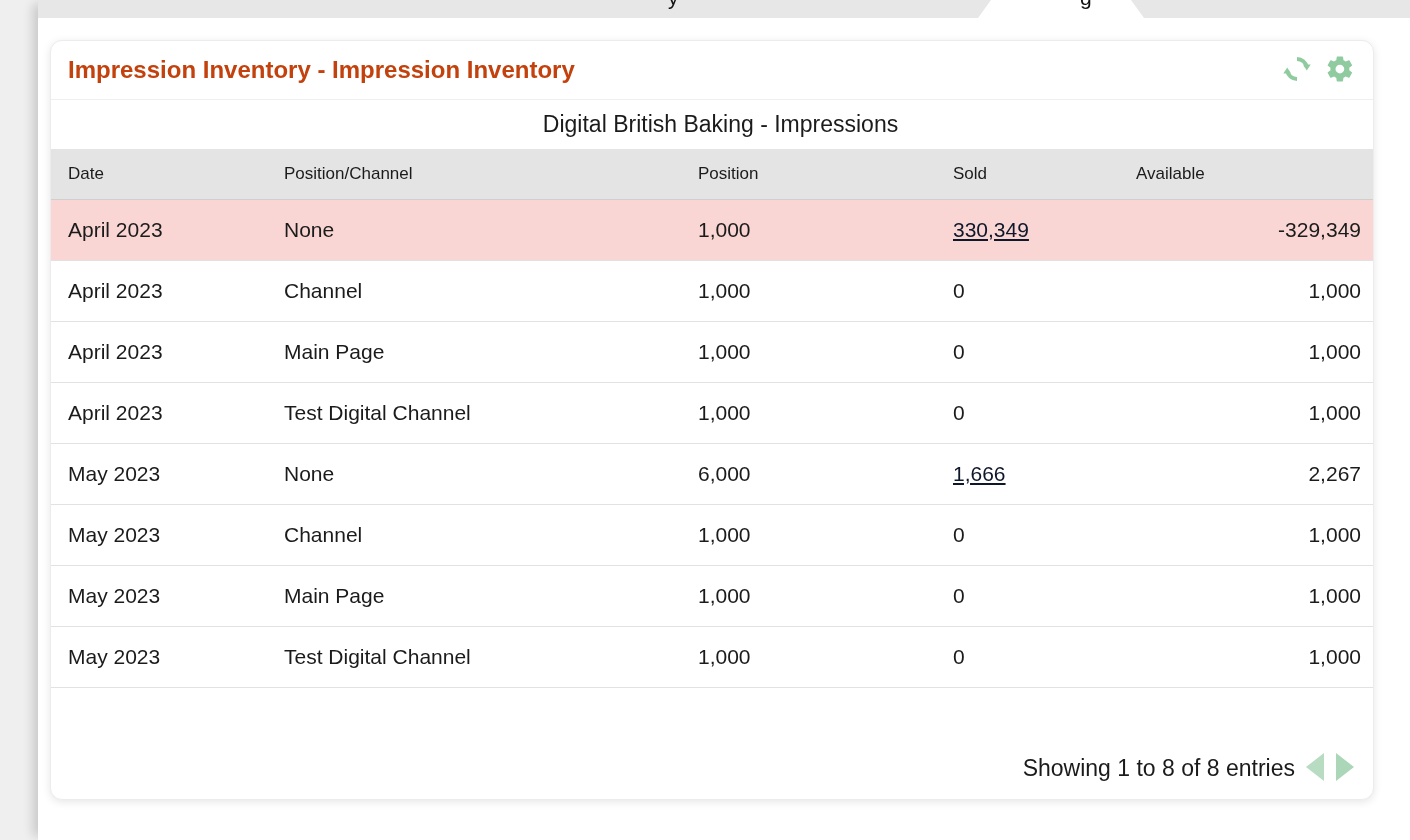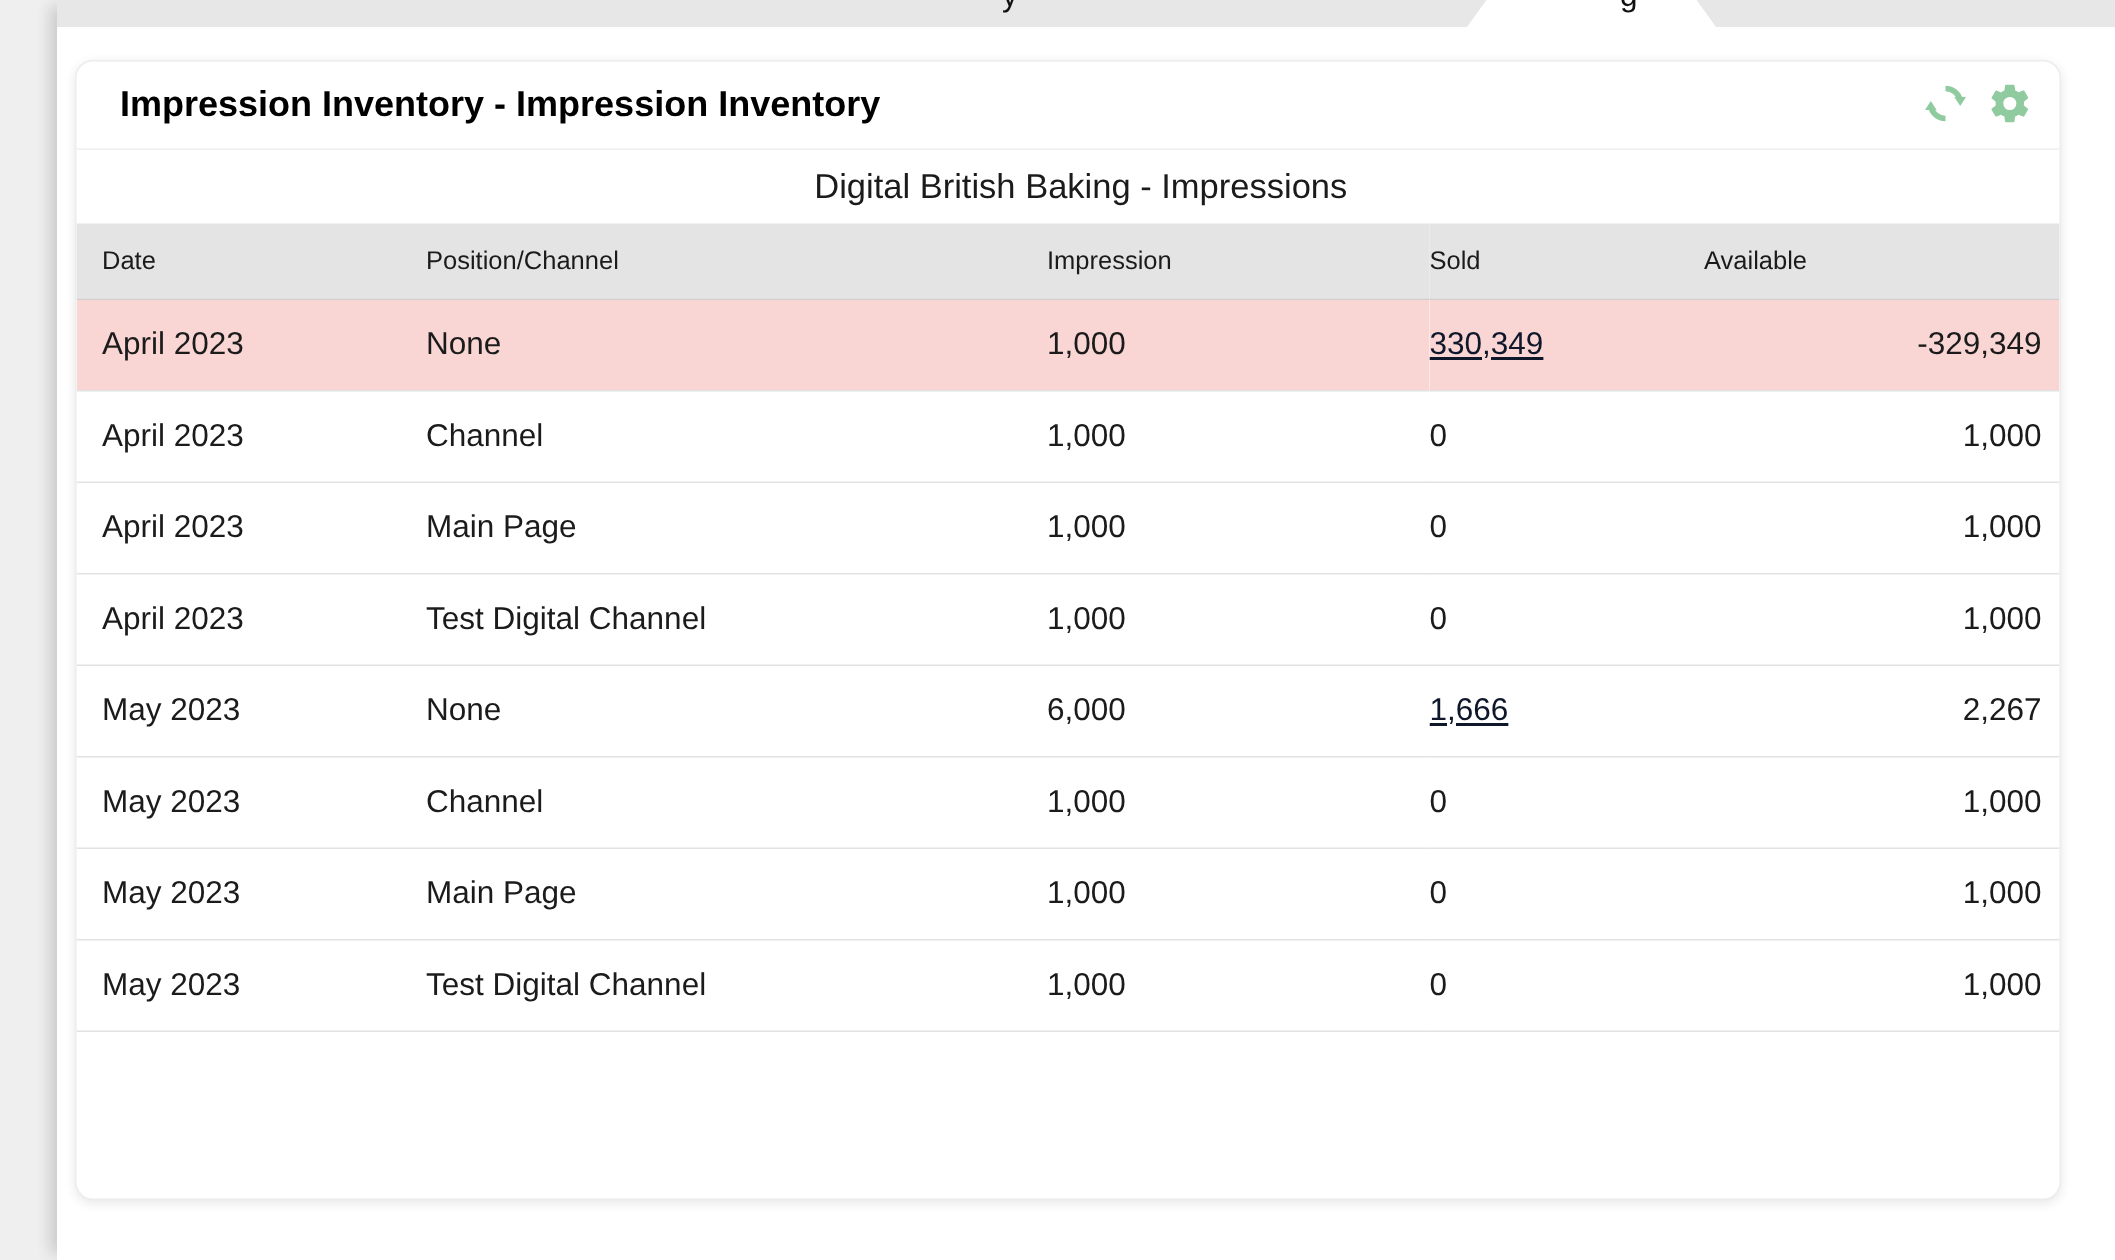--- a/index.html
+++ b/index.html
@@ -43,21 +43,21 @@
     box-shadow:0 2px 8px rgba(0,0,0,.10);
     display:flex; flex-direction:column;
     overflow:hidden;
   }
   .card-header {
     height:59px; flex:0 0 59px;
     display:flex; align-items:center;
     padding:0 16px 0 17px;
     border-bottom:1px solid #efefef;
   }
-  .card-title { font-size:24px; font-weight:700; color:#000000;margin-left:12px; }
+  .card-title { font-size:24px; font-weight:700; color:#c2410c; }
   .header-icons { margin-left:auto; display:flex; align-items:center; gap:9px; }
   .icon-btn { background:none; border:none; cursor:pointer; width:34px; height:34px;
     display:flex; align-items:center; justify-content:center; padding:0; }
   .card-subtitle-row {
     height:49px; flex:0 0 49px;
     display:flex; align-items:center; padding-left:17px;justify-content:center;
   }
   .card-subtitle { font-size:23px; color:#1b1b1b; }
 
   table { width:100%; border-collapse:collapse; table-layout:fixed; }
@@ -132,21 +132,21 @@
           <col class="c1">
           <col class="c2">
           <col class="c3">
           <col class="c4">
           <col class="c5">
         </colgroup>
       <thead>
         <tr>
           <th>Date</th>
           <th>Position/Channel</th>
-          <th>Impression</th>
+          <th>Position</th>
           <th>Sold</th>
           <th style="text-align:left;padding-right:0;">Available</th>
         </tr>
       </thead>
       <tbody id="table-body">
           <tr class="highlight">
         <td>April 2023</td>
         <td>None</td>
         <td>1,000</td>
         <td><a class="sold-link" href="#">330,349</a></td>
@@ -197,15 +197,32 @@
           <tr>
         <td>May 2023</td>
         <td>Test Digital Channel</td>
         <td>1,000</td>
         <td>0</td>
         <td>1,000</td>
       </tr>
         </tbody>
     </table>
 
+    <div class="card-footer">
+      <span class="showing-text">Showing 1 to 8 of 8 entries</span>
+      <button class="pager-btn">
+        <span>
+          <svg width="26" height="32" viewBox="0 0 26 32">
+              <polygon points="22,2 4,16 22,30" fill="#b7dcc1"></polygon>
+            </svg>
+        </span>
+      </button>
+      <button class="pager-btn">
+        <span>
+          <svg width="26" height="32" viewBox="0 0 26 32">
+              <polygon points="4,2 22,16 4,30" fill="#abd6b8"></polygon>
+            </svg>
+        </span>
+      </button>
+    </div>
 
   </div>
 </div>
 
 </body></html>

